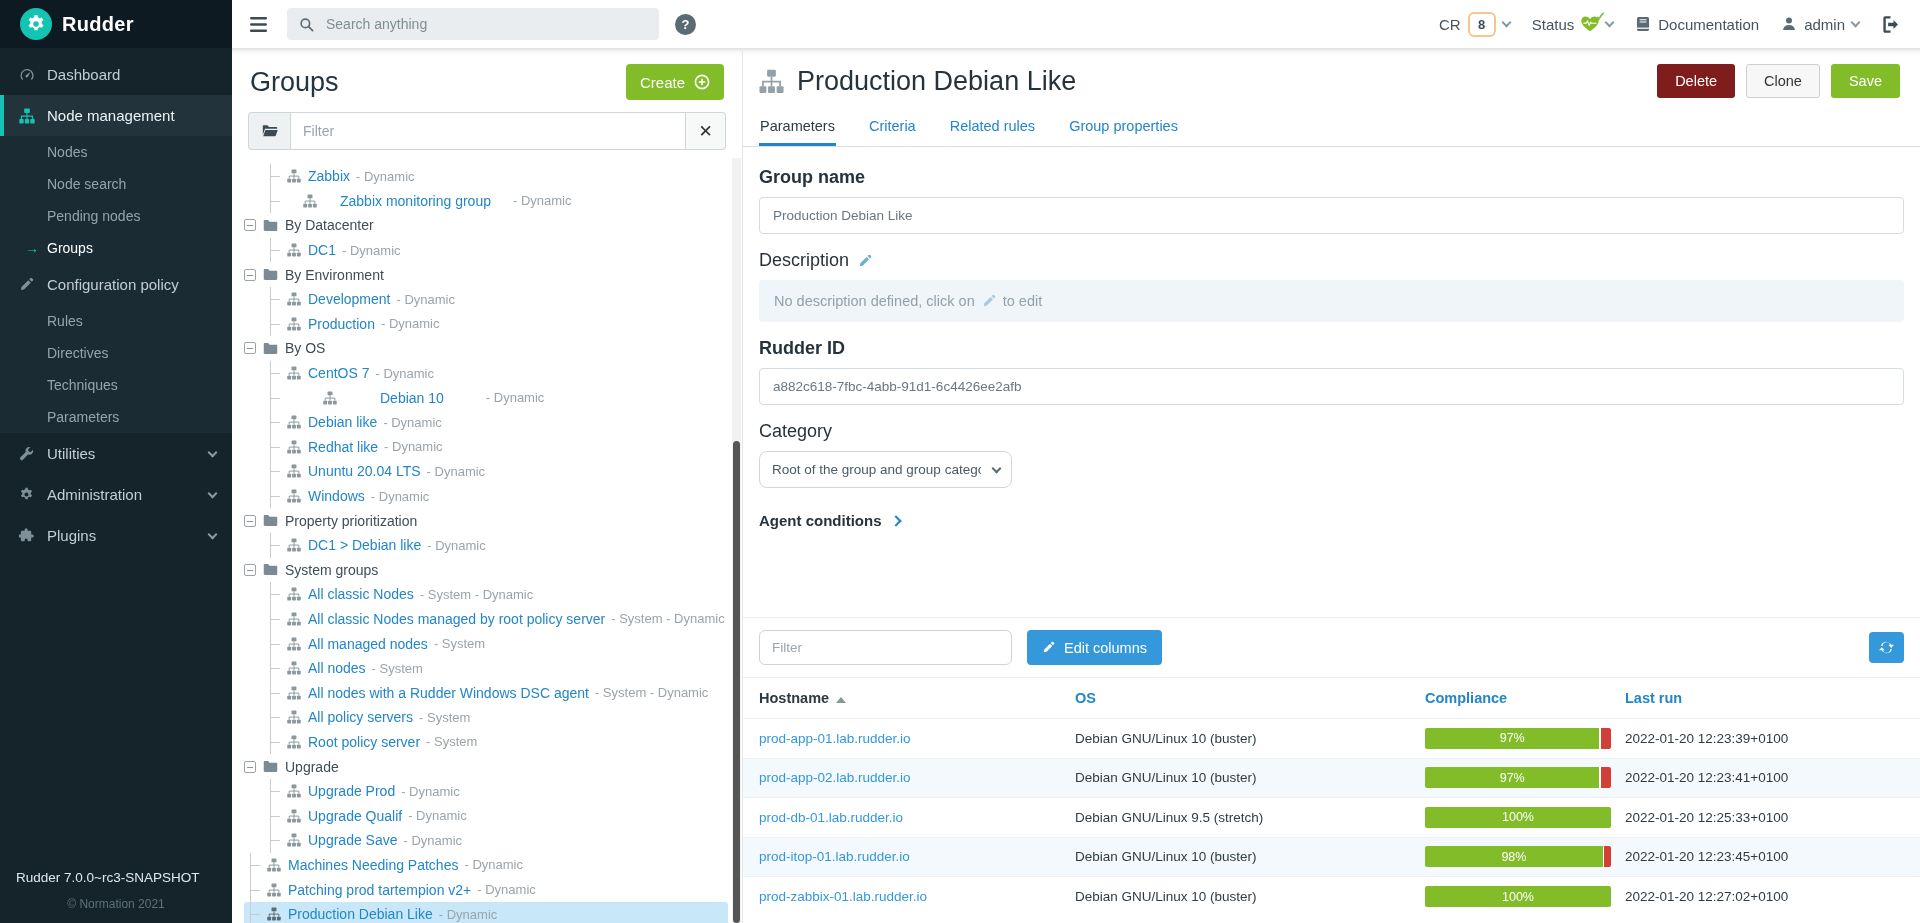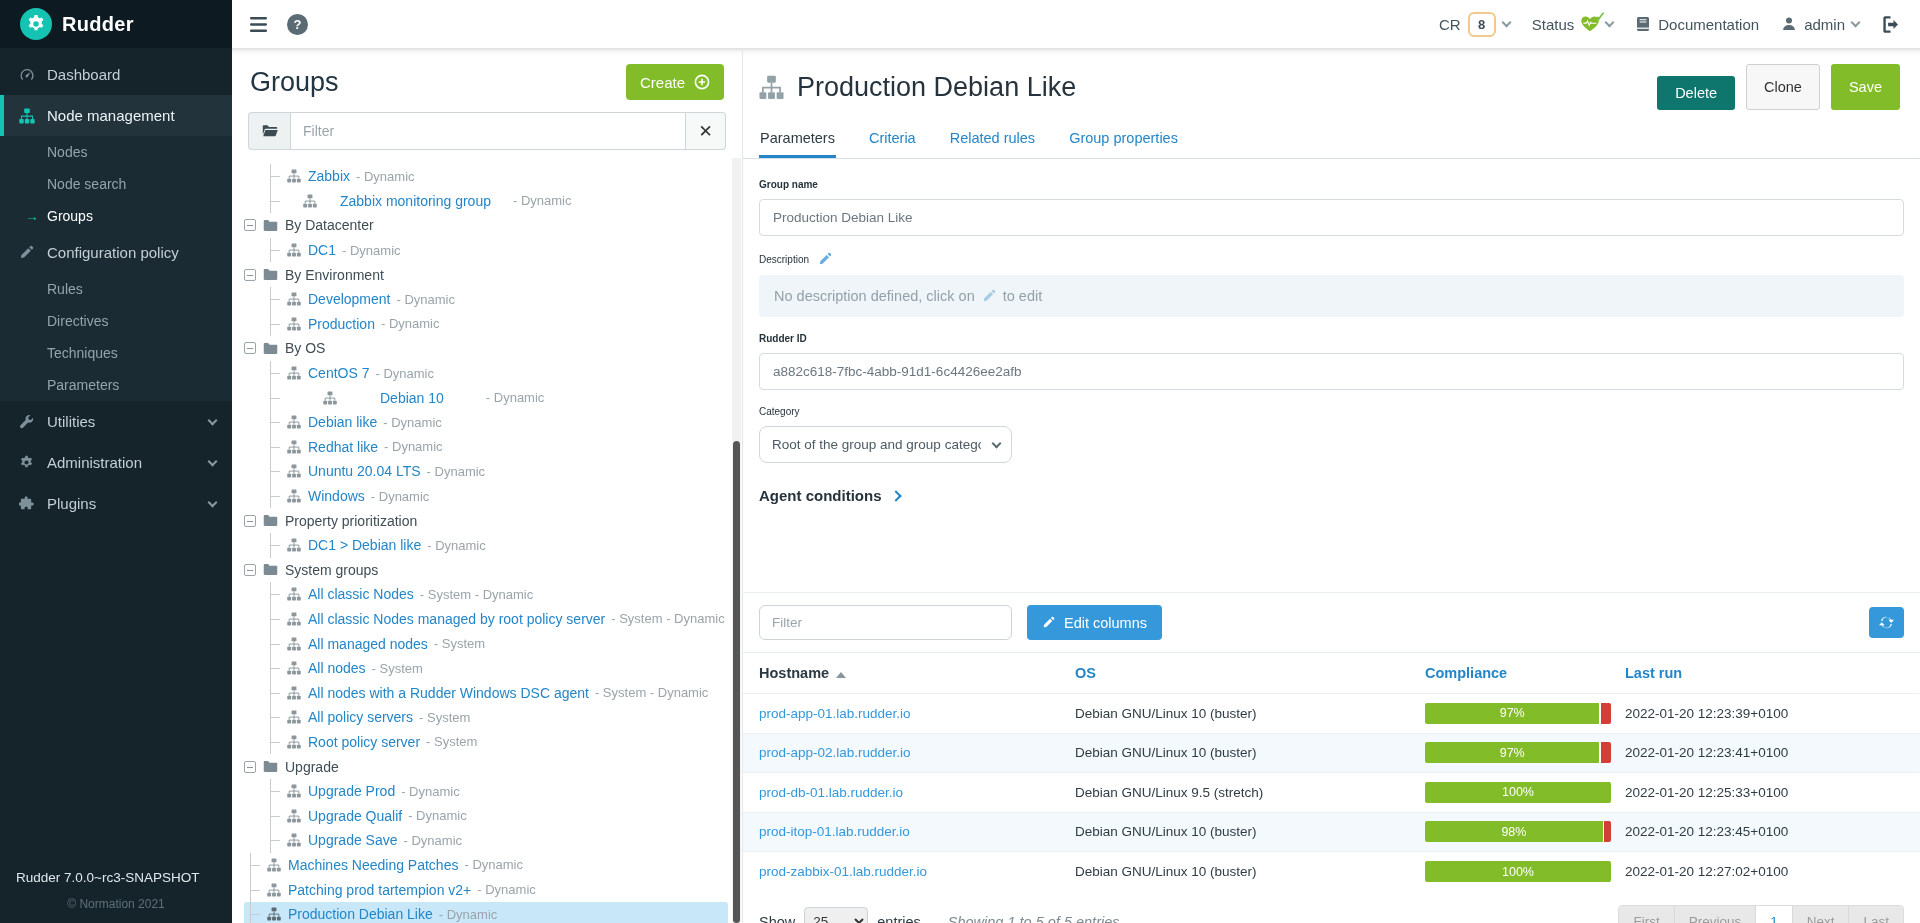--- a/index.html
+++ b/index.html
@@ -70,28 +70,28 @@
   .group-label { color:#2386c8; text-decoration:none; }
   .tree-suffix { color:#9aa4aa; font-size:13px; margin-left:6px; }
 
   
   .main-panel { position:absolute; left:742px; right:0; top:48px; bottom:0; background:#fff; border-left:1px solid #e4e8ea; box-shadow:inset 0 7px 7px -7px rgba(0,0,0,.25); overflow:hidden; }
   .mp-header { display:flex; align-items:center; padding:16px 20px 4px 16px; gap:13px; }
   .mp-title-icon { color:#93a1a8; }
   .mp-title { font-size:27px; color:#26333c; font-weight:500; }
   .mp-actions { margin-left:auto; display:flex; gap:11px; }
   .btn { border-radius:3px; padding:8px 17px; font-size:14.5px; border:1px solid transparent; cursor:pointer; font-family:inherit; }
-  .btn-delete { background:#0f766e; color:#fff;margin-top:12px; }
+  .btn-delete { background:#7f1d1d; color:#fff; }
   .btn-clone { background:#f7f7f7; border-color:#cfcfcf; color:#333; }
   .btn-save { background:#82bd29; color:#fff; }
   .mp-tabs { display:flex; gap:32px; padding:10px 16px 0; border-bottom:1px solid #d8dee2; }
   .tab { padding:6px 1px 9px; font-size:14.5px; color:#2386c8; cursor:pointer; }
   .tab.active { color:#2e3b43; border-bottom:3px solid #2386c8; cursor:default; }
   .mp-form { padding:4px 16px 0; }
-  .form-label { font-size:10px; color:#26333c; margin:16px 0 9px; display:flex; align-items:center; gap:9px; }
+  .form-label { font-size:18px; color:#26333c; margin:16px 0 9px; display:flex; align-items:center; gap:9px; }
   .form-label.bold { font-weight:bold; }
   .text-input { width:100%; height:37px; border:1px solid #d4dce1; border-radius:4px; padding:0 13px; font-size:13.5px; color:#6b7780; background:#fff; outline:none; font-family:inherit; }
   .desc-box { background:#eff5f9; border-radius:4px; padding:13px 15px; color:#93a1aa; font-size:14.5px; display:flex; align-items:center; gap:7px; }
   .pencil-blue { color:#6aaede; }
   .pencil-pale { color:#a8cbe4; }
   .select-wrap { position:relative; width:253px; }
   .category-select { width:100%; height:37px; border:1px solid #cfd7dc; border-radius:8px; padding:0 30px 0 12px; font-size:13.5px; color:#4c5a63; appearance:none; -webkit-appearance:none; background:#fff; outline:none; font-family:inherit; }
   .select-chev { position:absolute; right:12px; top:14px; width:7px; height:7px; border-right:2px solid #5b6b73; border-bottom:2px solid #5b6b73; transform:rotate(45deg); pointer-events:none; }
   .agent-cond { margin-top:24px; font-size:15px; color:#26333c; font-weight:bold; display:flex; align-items:center; gap:10px; cursor:pointer; }
   .chev-right { width:8px; height:8px; border-right:2px solid #2386c8; border-bottom:2px solid #2386c8; transform:rotate(-45deg); margin-top:1px; }
@@ -155,20 +155,21 @@
               <rect x="0.3" y="11" width="4.4" height="4.4" rx="0.7"></rect>
               <rect x="5.8" y="11" width="4.4" height="4.4" rx="0.7"></rect>
               <rect x="11.3" y="11" width="4.4" height="4.4" rx="0.7"></rect>
               <path d="M8 4.9v3.2M2.5 11V8.1h11V11M8 8.1V11" stroke="currentColor" fill="none" stroke-width="1.1"></path>
             </svg>
           </span>
           <span>Node management</span>
         </div>
         <div class="submenu-item"><span>Nodes</span></div>
         <div class="submenu-item"><span>Node search</span></div>
+        <div class="submenu-item"><span>Pending nodes</span></div>
         <div class="submenu-item active"><span class="arrow">→</span><span>Groups</span></div>
       </div>
       <div class="section expanded">
         <div class="menu-parent">
           <span class="mi">
             <svg viewBox="0 0 16 16" width="15" height="15" fill="currentColor">
               <path d="M12.1 1.2a1.2 1.2 0 0 1 1.7 0l1 1a1.2 1.2 0 0 1 0 1.7l-1.2 1.2-2.7-2.7zM9.9 3.4l2.7 2.7-7.3 7.3-3.2.5.5-3.2z"></path>
             </svg>
           </span>
           <span>Configuration policy</span>
@@ -219,20 +220,29 @@
 </div>
 
 <div class="topbar">
   <span class="hamburger">
     <svg viewBox="0 0 16 14" width="17" height="15" fill="currentColor">
         <rect y="0" width="16" height="2.2" rx="1"></rect>
         <rect y="5.9" width="16" height="2.2" rx="1"></rect>
         <rect y="11.8" width="16" height="2.2" rx="1"></rect>
       </svg>
   </span>
+  <div class="search-wrap">
+    <span>
+      <svg viewBox="0 0 16 16" width="15" height="15" fill="none" stroke="currentColor" stroke-width="1.8">
+          <circle cx="6.8" cy="6.8" r="4.5"></circle>
+          <path d="M10.2 10.2 14.5 14.5" stroke-linecap="round"></path>
+        </svg>
+    </span>
+    <input class="search-input" placeholder="Search anything" style="">
+  </div>
   <span class="help-btn">?</span>
   <div class="topbar-right">
     <div class="tb-group">
       <span>CR</span>
       <span class="cr-badge">8</span>
       <span class="chev"></span>
     </div>
     <div class="tb-group">
       <span>Status</span>
       <span class="status-ic">

